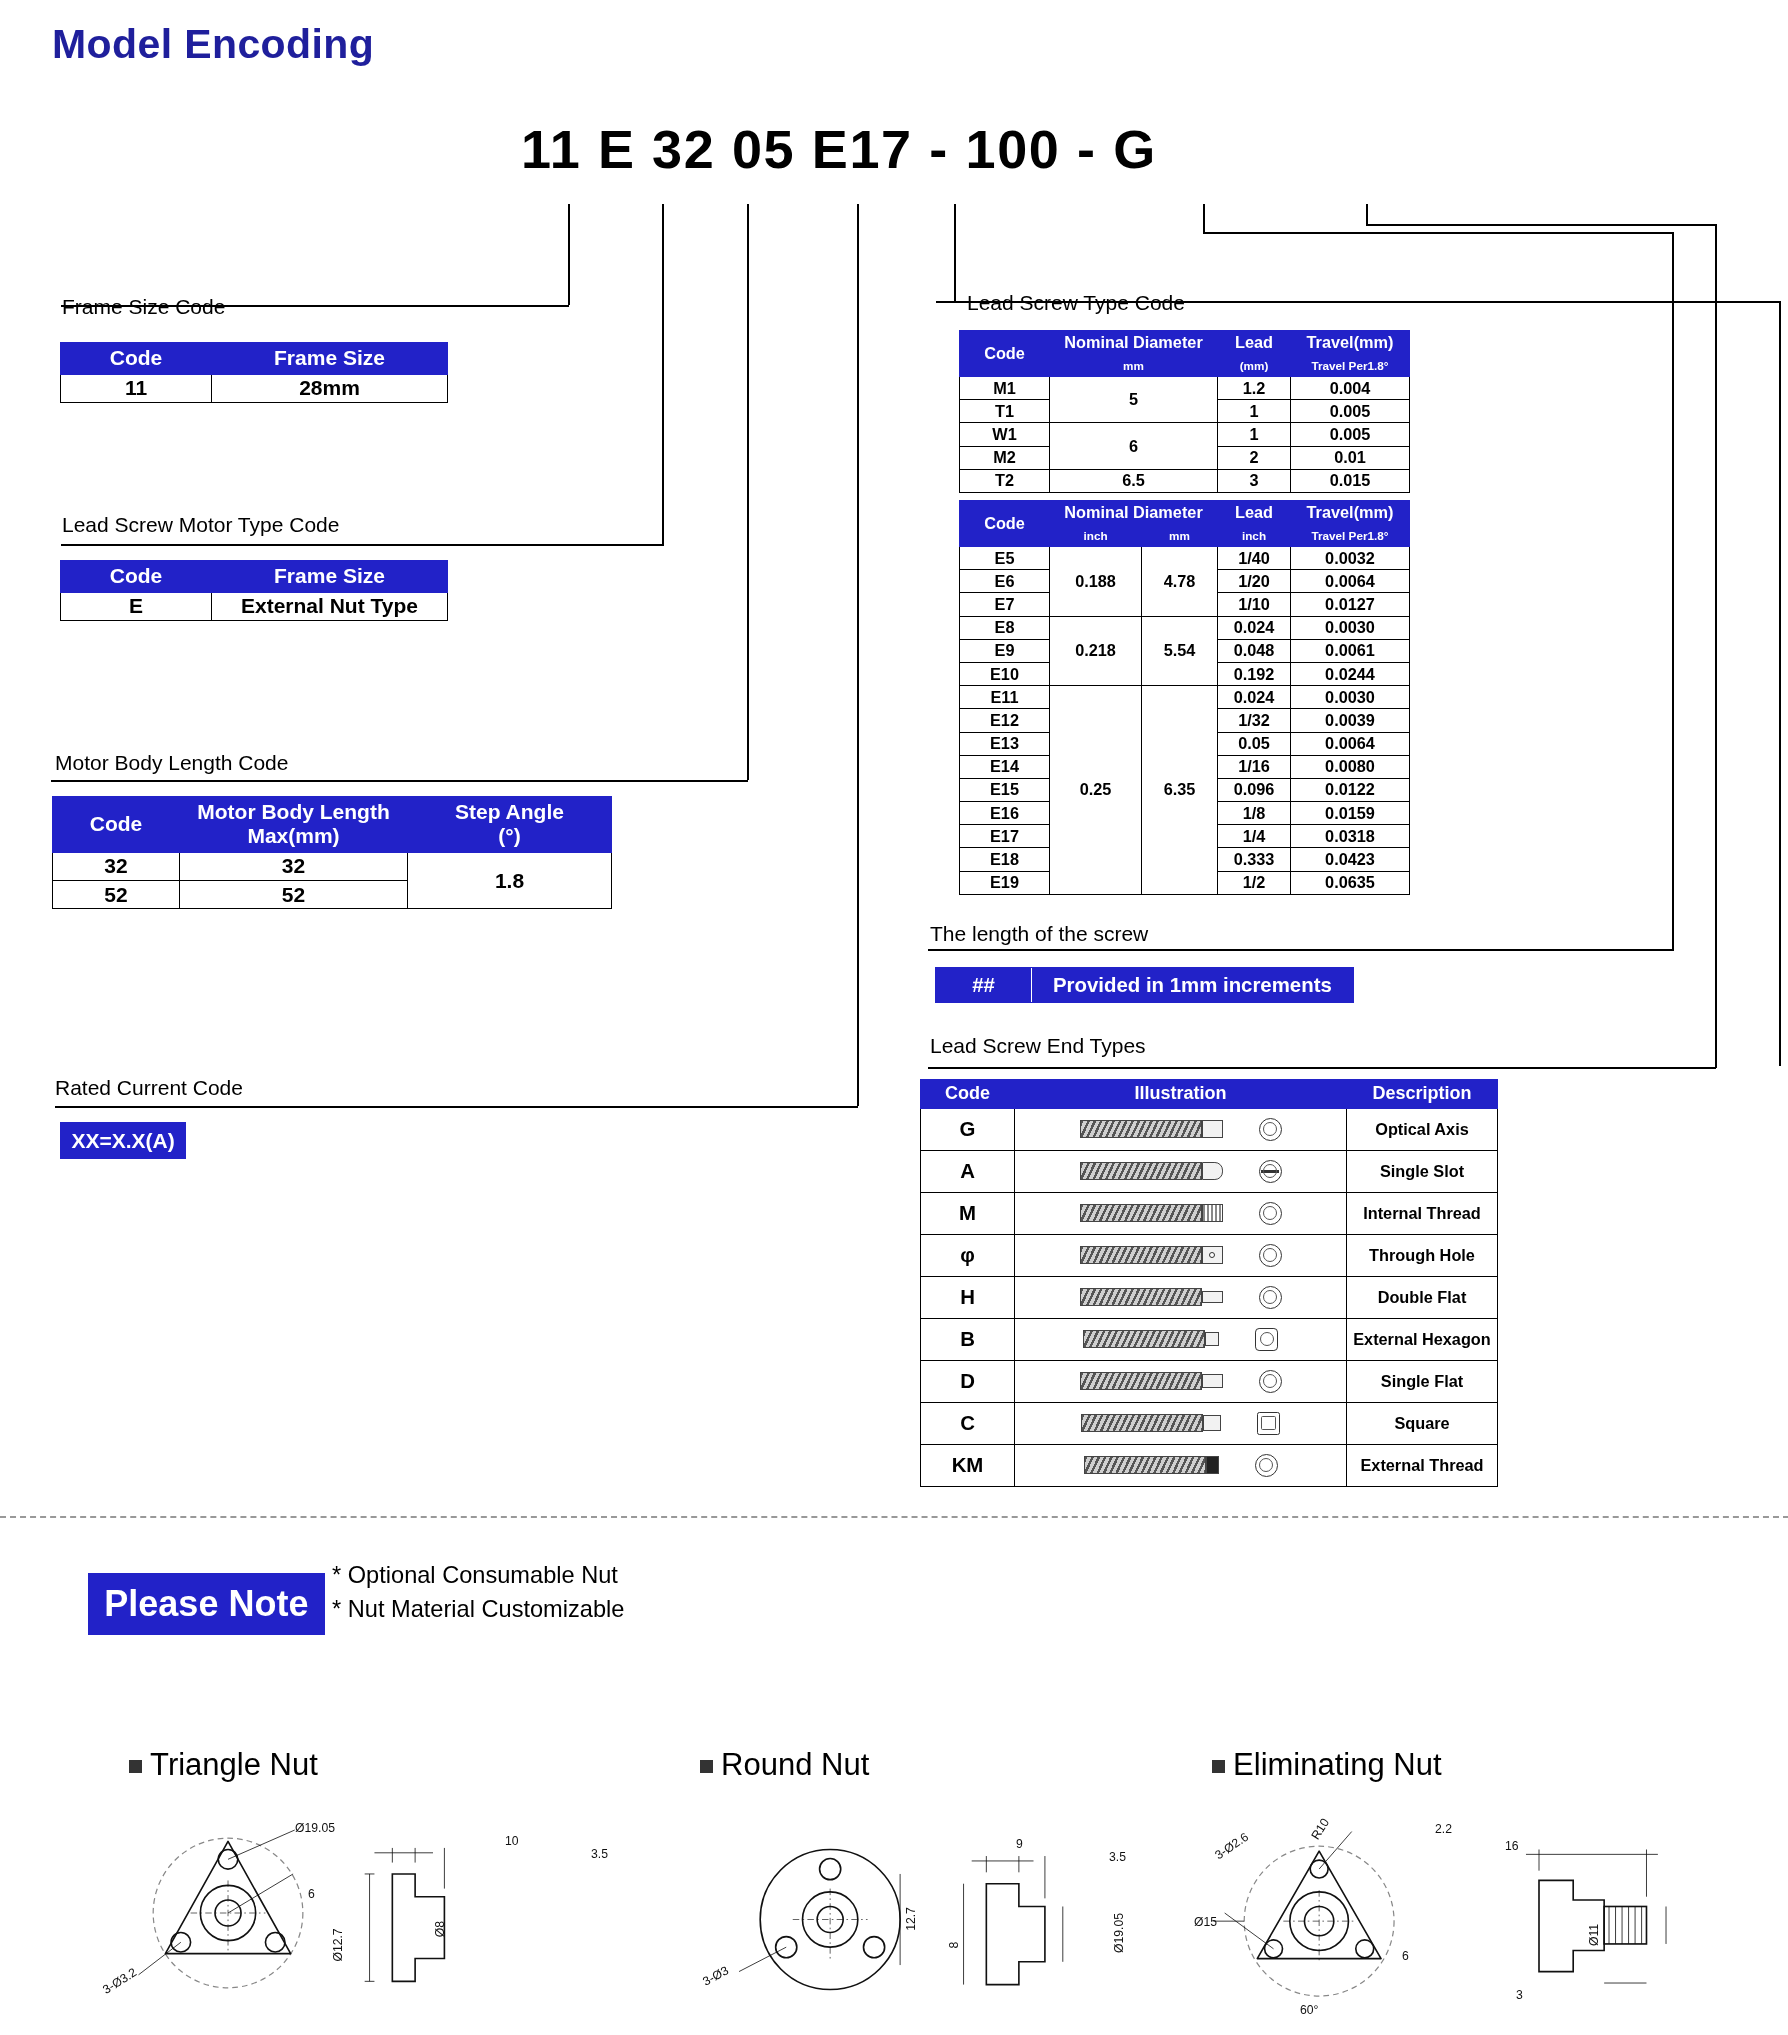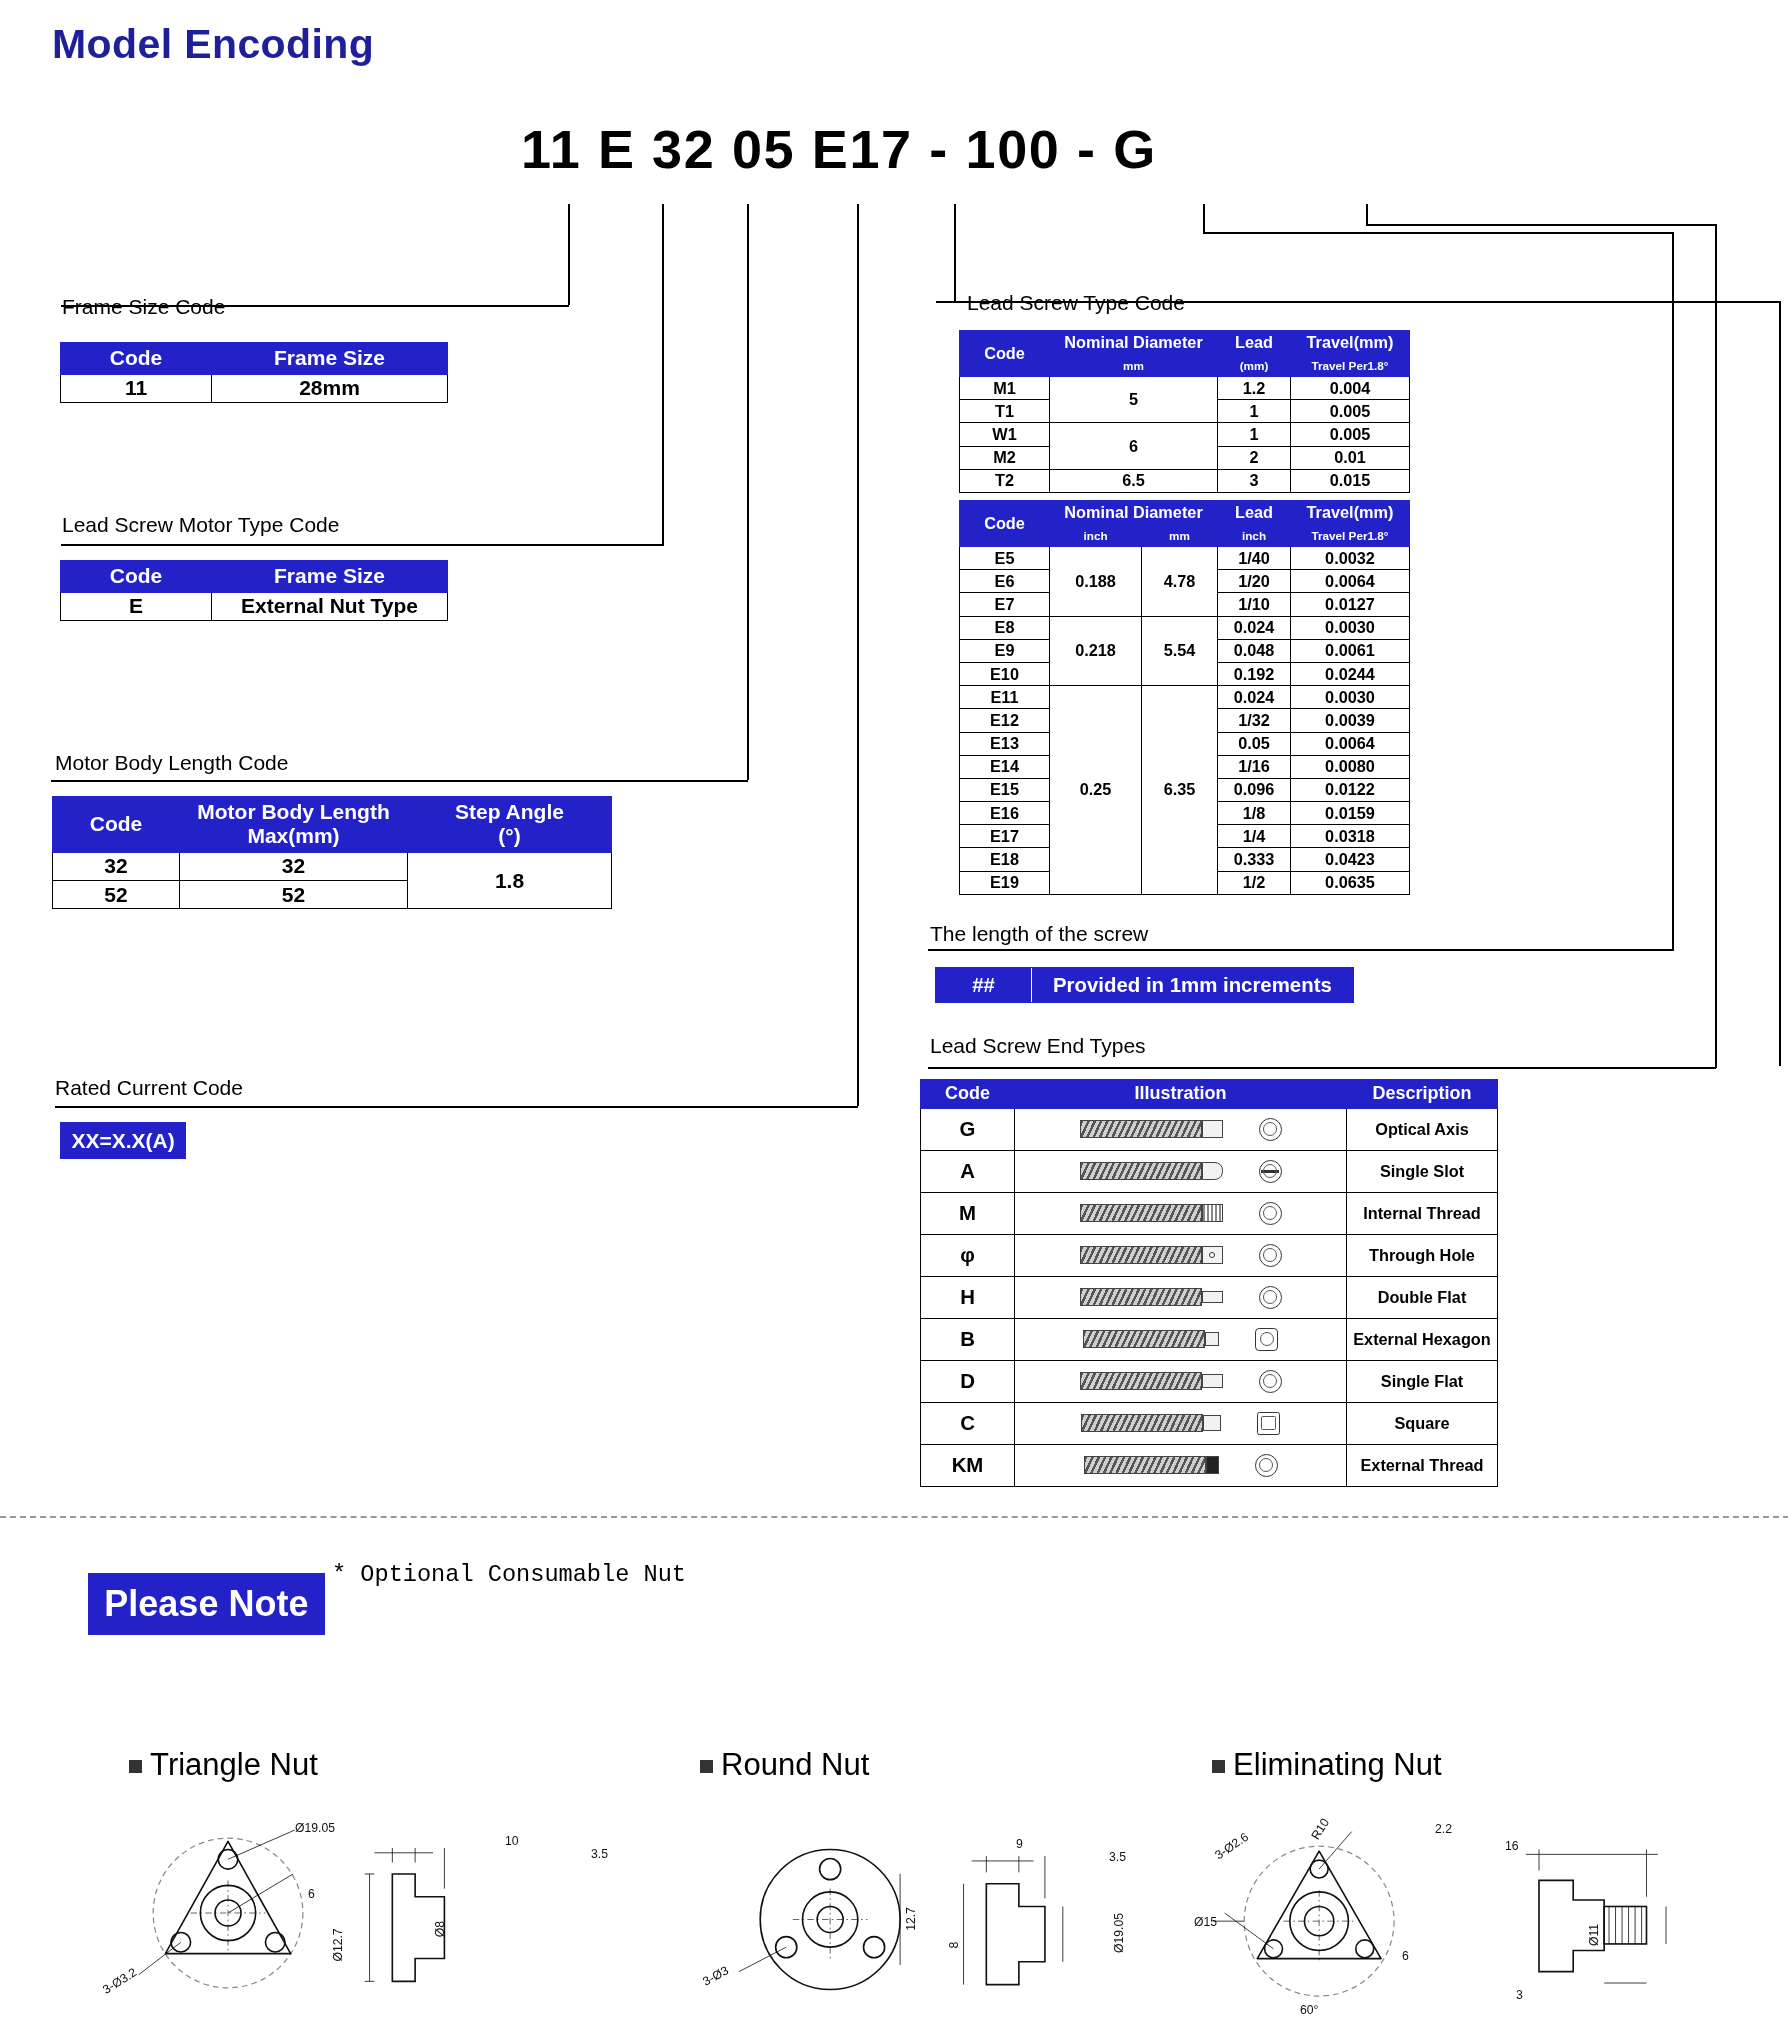--- a/index.html
+++ b/index.html
@@ -572,22 +572,23 @@
         </div>
       </td>
       <td class="desc">External Thread</td>
     </tr>
   </tbody>
     </table>
 
   <div class="divider" style="top:1516px;"></div>
 
   <div class="note-badge" style="left:88px; top:1573px;text-align:right;">Please Note</div>
-  <div class="note-list" style="left:332px; top:1558px;font-family:Liberation Mono, monospace;">
+  <div class="note-list" style="left:332px; top:1558px;">
     <div>* Optional Consumable Nut</div>
+    <div>* Nut Material Customizable</div>
   </div>
 
   <div class="nut-title" style="left:129px; top:1747px;">
     <span class="sq"></span><span>Triangle Nut</span>
   </div>
   <div class="draw" style="left:106px; top:1799px;">
     <svg width="423" height="228" viewBox="0 0 520 280">
 
       <circle cx="150" cy="140" r="92" fill="none" stroke="#888" stroke-width="1.5" stroke-dasharray="7 5"></circle>
       <path d="M150 52 L227 190 L73 190 Z" fill="none" stroke="#111" stroke-width="2" stroke-linejoin="round"></path>

